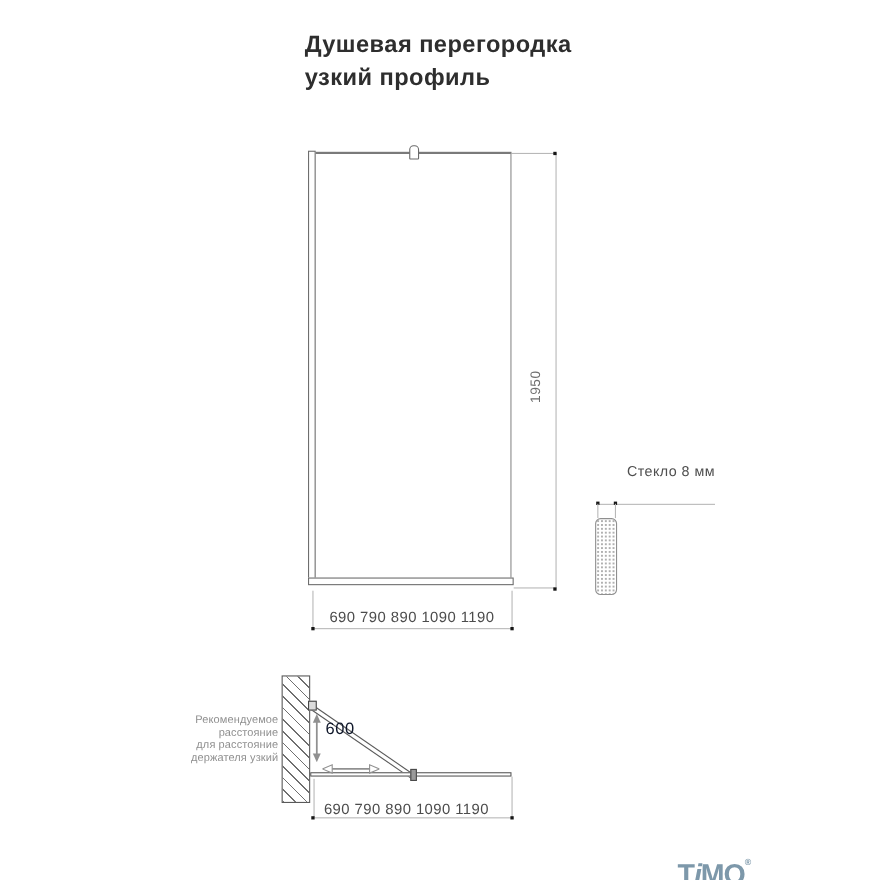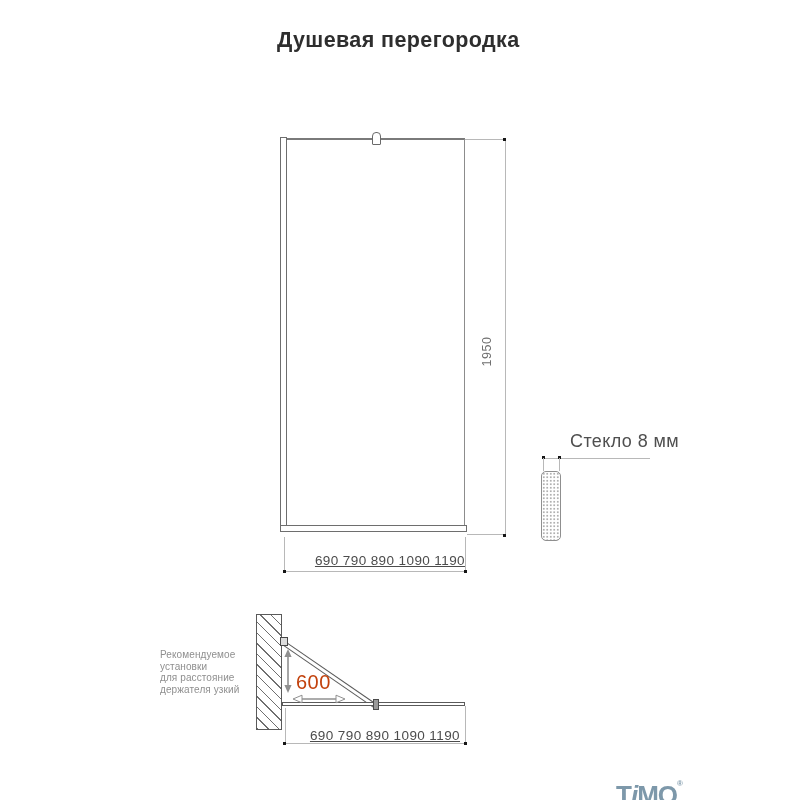--- a/index.html
+++ b/index.html
@@ -22,53 +22,54 @@
   .title span{display:block;}
   
   .h-label{position:absolute;left:466px;top:344px;width:42px;height:15px;color:#6f6f6f;font-size:12.5px;text-align:center;letter-spacing:.5px;transform:rotate(-90deg);}
   
   .glass-slab{
     position:absolute;left:541px;top:471px;width:20px;height:70px;box-sizing:border-box;
     border:1.5px solid #8f8f8f;border-radius:5px;background:#fff;
     background-image:radial-gradient(circle,#b0b0b0 .7px,transparent .9px);
     background-size:3.5px 3.5px;
   }
-  .glass-label{position:absolute;left:570px;top:431px;color:#4f4f4f;font-size:18px;letter-spacing:.4px;white-space:nowrap;}
+  .glass-label{position:absolute;left:570px;top:421px;color:#4f4f4f;font-size:13px;letter-spacing:.4px;white-space:nowrap;}
   
   .wall{
     position:absolute;left:256px;top:614px;width:26px;height:116px;box-sizing:border-box;
     border:1px solid #5a5a5a;background:#fff;
     background-image:repeating-linear-gradient(45deg,#6f6f6f 0,#6f6f6f 1px,transparent 1px,transparent 7.5px);
   }
   .glass-plan{position:absolute;left:282px;top:702px;width:183px;height:4px;box-sizing:border-box;border:1px solid #5a5a5a;background:#fff;}
   .support-bar{
     position:absolute;left:285px;top:641px;width:111px;height:4.5px;box-sizing:border-box;
     border-top:1.3px solid #5a5a5a;border-bottom:1.3px solid #5a5a5a;background:#fff;
     transform-origin:0 0;transform:rotate(34.5deg);
   }
   .wall-bracket{position:absolute;left:280px;top:637px;width:8px;height:9px;box-sizing:border-box;border:1px solid #474747;background:#dcdcdc;z-index:3;}
   .glass-clamp{position:absolute;left:373px;top:699px;width:6px;height:11px;box-sizing:border-box;border:1px solid #4a4a4a;background:#9a9a9a;z-index:3;}
-  .note{position:absolute;left:160px;top:649px;width:93px;text-align:left;color:#8f8f8f;font-size:10px;line-height:11.5px;letter-spacing:.1px;}
+  .note{position:absolute;left:160px;top:649px;width:93px;text-align:right;color:#8f8f8f;font-size:10px;line-height:11.5px;letter-spacing:.1px;}
   .note span{display:block;}
-  .label-600{position:absolute;left:296px;top:671px;color:#c2410c;font-size:20px;letter-spacing:.5px;}
+  .label-600{position:absolute;left:296px;top:654px;color:#0f172a;font-size:15px;letter-spacing:.5px;}
   
   .top-bracket{position:absolute;left:372px;top:132px;width:9px;height:13px;box-sizing:border-box;border:1.5px solid #6a6a6a;border-radius:4px 4px 1px 1px;background:#fff;z-index:4;}
   
   .logo{position:absolute;left:616px;top:779px;color:#7d98aa;font-size:26px;font-weight:800;letter-spacing:-1px;white-space:nowrap;}
   .logo .i{font-style:italic;font-weight:700;}
   .logo sup{font-size:8px;letter-spacing:0;vertical-align:18px;}
-  .center-text{text-align:right;text-decoration:underline;}
+  .center-text{text-align:center;}
 </style>
 </head>
 <body>
 
 <div class="canvas">
 
   <div class="title">
     <span>Душевая перегородка</span>
+    <span>узкий профиль</span>
   </div>
 
   <div class="edge-h" style="left:286px;top:138px;width:179px;"></div>
   <div class="edge-v" style="left:463.5px;top:139px;height:388px;"></div>
   <div class="profile" style="left:280px;top:137px;width:6.5px;height:390px;"></div>
   <div class="profile" style="left:280px;top:525px;width:187px;height:7px;"></div>
   <div class="top-bracket"></div>
 
   <div class="dim-h" style="left:465px;top:138.5px;width:40px;"></div>
   <div class="dim-h" style="left:467px;top:534px;width:38px;"></div>
@@ -87,21 +88,21 @@
   <div class="dim-h" style="left:542px;top:457.5px;width:108px;"></div>
   <div class="dot" style="left:542px;top:456px;"></div>
   <div class="dot" style="left:558px;top:456px;"></div>
   <div class="dim-v" style="left:543px;top:458px;height:13px;"></div>
   <div class="dim-v" style="left:559px;top:458px;height:13px;"></div>
   <div class="glass-label">Стекло 8 мм</div>
   <div class="glass-slab"></div>
 
   <div class="note">
     <span>Рекомендуемое</span>
-    <span>установки</span>
+    <span>расстояние</span>
     <span>для расстояние</span>
     <span>держателя узкий</span>
   </div>
 
   <div class="wall"></div>
   <div class="support-bar"></div>
   <div class="wall-bracket"></div>
   <div class="glass-plan"></div>
   <div class="glass-clamp"></div>
 

